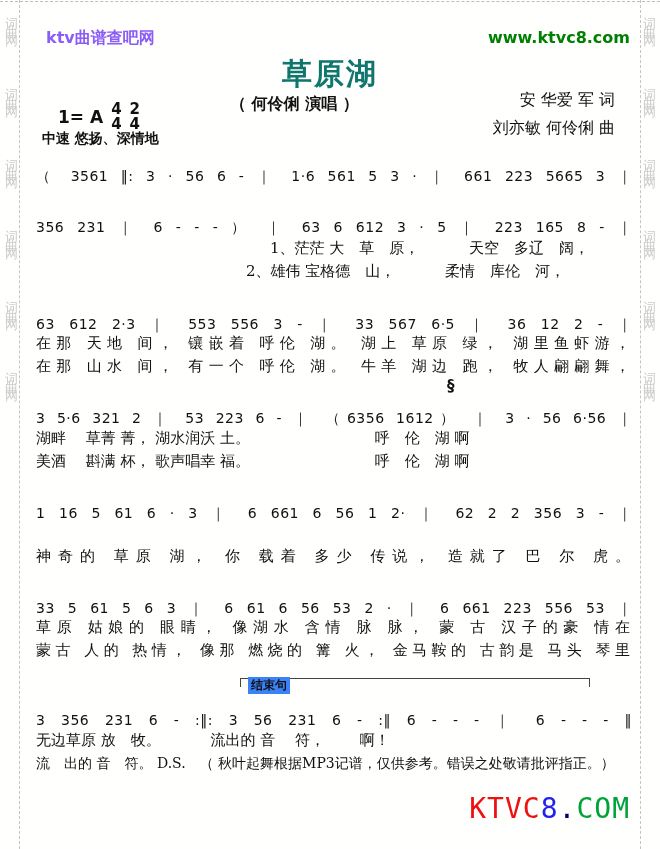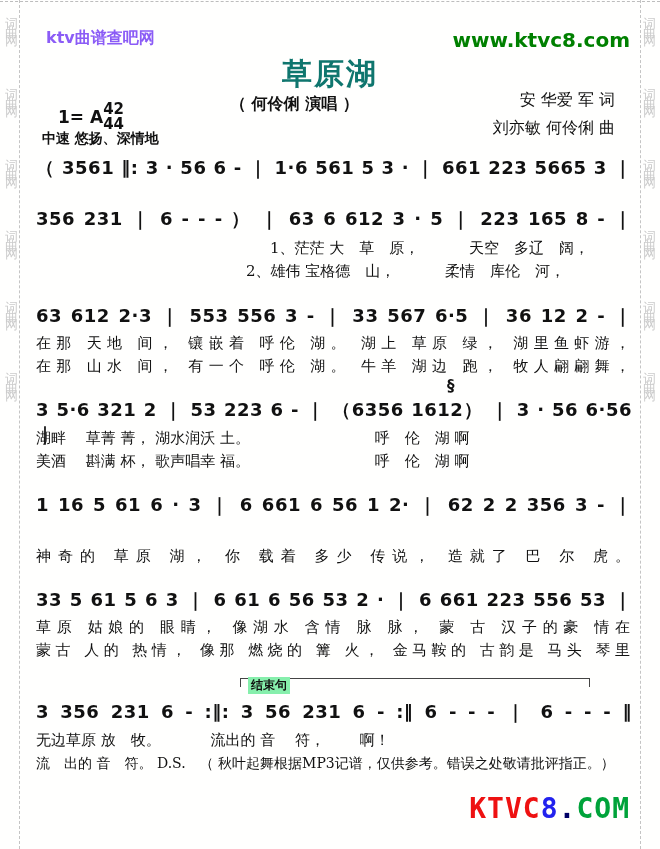--- a/index.html
+++ b/index.html
@@ -10,53 +10,53 @@
   
   .top-dash{position:absolute;top:1px;left:0;right:0;border-top:1px dashed #bdbdbd;}
   .vline-left{position:absolute;top:0;bottom:0;left:19px;border-left:1px dashed #c4c4c4;}
   .vline-right{position:absolute;top:0;bottom:0;right:19px;border-right:1px dashed #c4c4c4;}
   .wm{position:absolute;top:6px;bottom:0;writing-mode:vertical-rl;text-orientation:upright;
       font-size:13px;letter-spacing:9px;color:#cccccc;font-family:"DejaVu Serif","Liberation Serif",serif;}
   .wm.left{left:2px;} .wm.right{right:2px;}
 
   
   .site-name{position:absolute;left:46px;top:28px;font-weight:bold;font-size:16px;color:#8b5cf6;}
-  .site-url{position:absolute;right:30px;top:28px;font-weight:bold;font-size:20px;color:#008000;}
+  .site-url{position:absolute;right:30px;top:28px;font-weight:bold;font-size:16px;color:#008000;}
   .title{position:absolute;left:0;right:0;top:54px;text-align:center;
          font-size:30px;font-weight:bold;color:#0f766e;letter-spacing:2px;}
   .performer{position:absolute;left:230px;top:94px;font-size:16px;font-weight:bold;}
   .credits{position:absolute;right:45px;top:86px;text-align:right;
            font-family:"DejaVu Serif","Liberation Serif",serif;font-size:16px;line-height:1.75;}
-  .keyrow{position:absolute;left:58px;top:102px;font-weight:bold;font-size:17px;display:flex;align-items:center;}
+  .keyrow{position:absolute;left:58px;top:102px;font-weight:bold;font-size:17px;display:flex;align-items:center;gap:8px;}
   .frac{display:inline-flex;flex-direction:column;text-align:center;font-size:15px;line-height:1.0;font-weight:bold;}
   .tempo{position:absolute;left:42px;top:130px;font-weight:bold;font-size:14px;text-align:center;}
 
   
-  .music{position:absolute;left:36px;right:28px;font-weight:bold;font-size:18px;
-         letter-spacing:0.5px;text-align:justify;text-align-last:justify;white-space:normal;}
+  .music{position:absolute;left:36px;right:28px;font-weight:normal;font-size:14px;
+         letter-spacing:0.5px;text-align:justify;text-align-last:justify;white-space:normal;margin-top:12px;}
   .lyric{position:absolute;font-size:15px;white-space:pre;
          font-family:"DejaVu Serif","Liberation Serif",serif;}
   .lyric.justify{left:36px;right:30px;text-align:justify;text-align-last:justify;white-space:normal;}
 
   .m1{top:156px;} 
   .m2{top:207px;} .l2a{left:246px;top:239px;margin-left:24px;} .l2b{left:246px;top:262px;}
   .m3{top:304px;} .l3a{top:334px;} .l3b{top:357px;}
   .m4{top:398px;} .l4a{left:36px;top:429px;} .l4b{left:36px;top:452px;}
   .m5{top:493px;} .l5a{top:524px;} .l5b{top:547px;}
   .m6{top:588px;} .l6a{top:618px;} .l6b{top:641px;}
   .m7{top:700px;} .l7a{left:36px;top:731px;} .l7b{left:36px;top:755px;font-size:14px;}
 
   .segno{position:absolute;left:447px;top:377px;font-weight:bold;font-size:15px;}
   .end-bracket{position:absolute;left:240px;top:678px;width:348px;height:8px;
                border-top:1px solid #444;border-left:1px solid #444;border-right:1px solid #444;}
-  .end-label{position:absolute;left:248px;top:677px;font-weight:bold;font-size:12px;background:#86efac;padding:0 3px;}
+  .end-label{position:absolute;left:248px;top:677px;font-weight:bold;font-size:12px;background:#3b82f6;padding:0 3px;}
 
   
   .logo{position:absolute;right:30px;top:792px;font-family:"DejaVu Sans Mono","Liberation Mono",monospace;
-        font-weight:bold;font-size:28px;letter-spacing:1px;}
+        font-weight:normal;font-size:28px;letter-spacing:1px;}
   .logo .p1{color:#ee1111;} .logo .p2{color:#2222ee;} .logo .p3{color:#000066;} .logo .p4{color:#00a33a;}
 </style>
 </head>
 <body>
 
 <div id="page">
 
   <div class="top-dash"></div>
   <div class="vline-left"></div>
   <div class="vline-right"></div>

